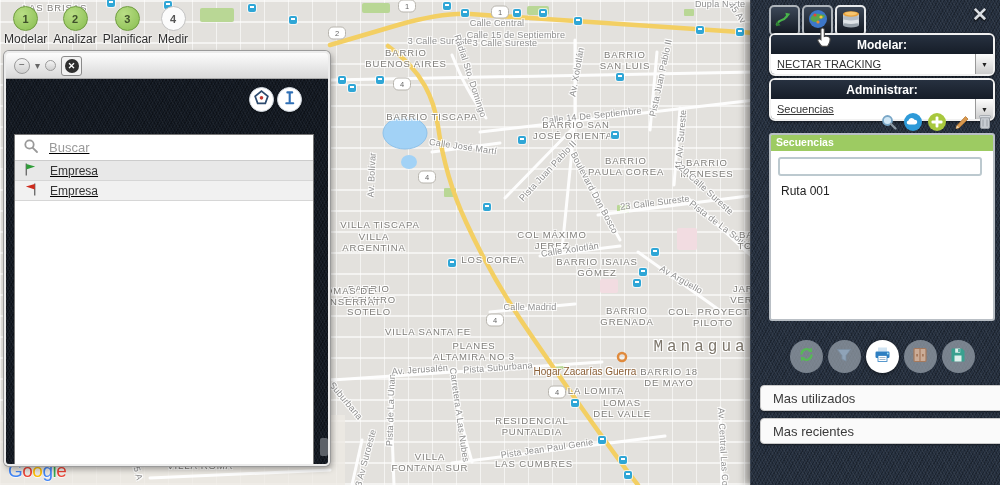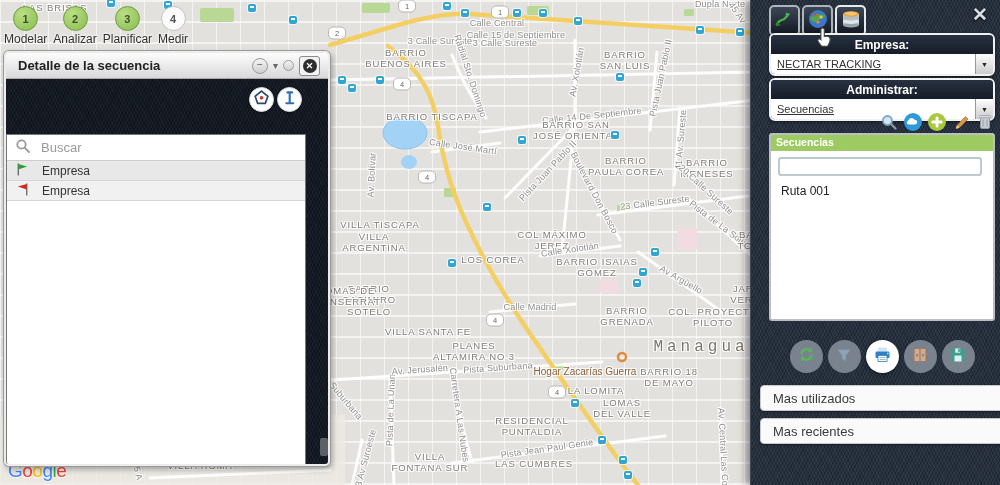--- a/index.html
+++ b/index.html
@@ -57,22 +57,22 @@
     border:1px solid #9a9a9a;color:#555;font-size:10px;line-height:12px;text-align:center;cursor:pointer;}
   .wc-btn.dot{width:9px;height:9px;}
   .wc-close-box{width:19px;height:18px;border:1px solid #8a8a8a;border-radius:3px;background:#f2f2f2;
     display:flex;align-items:center;justify-content:center;cursor:pointer;}
   .wc-close{width:14px;height:14px;border-radius:50%;background:#2e2e2e;color:#fff;font-size:9px;
     line-height:14px;text-align:center;font-weight:700;}
   #seq-body{position:absolute;inset:26px 0 0 0;}
   .round-tool{position:absolute;width:23px;height:23px;border-radius:50%;background:#fff;
     border:1px solid #cfd6de;display:flex;align-items:center;justify-content:center;cursor:pointer;
     box-shadow:0 1px 2px rgba(0,0,0,.4);}
-  #seq-content{position:absolute;left:0;top:55px;width:298px;height:337px;background:#fff;
-    border:1px solid #777;}
+  #seq-content{position:absolute;left:8px;top:55px;width:298px;height:337px;background:#fff;
+    border:1px solid #777;text-decoration:underline;}
   #seq-search{display:flex;align-items:center;height:25px;border-bottom:1px solid #ccc;padding:0 8px;gap:8px;}
   #seq-search input{border:none;outline:none;flex:1;font-size:13px;color:#444;
     font-family:"Liberation Sans",sans-serif;}
   #seq-search input::placeholder{color:#9a9a9a;}
   .seq-row{display:flex;align-items:center;height:19px;border-bottom:1px solid #d6d6d6;padding-left:8px;gap:12px;
     font-size:12px;color:#333;cursor:pointer;}
   .seq-row:nth-child(1){background:#e8e8e8;}
   .seq-row:nth-child(2){background:#f1f1f1;}
   #seq-grip{position:absolute;right:0px;bottom:8px;width:8px;height:18px;background:#5c6168;border-radius:2px;}
 
@@ -370,21 +370,20 @@
         <div class="step-label">Planificar</div>
       </div>
       <div class="step">
         <div class="step-circle current">4</div>
         <div class="step-label">Medir</div>
       </div>
     </div>
 
   <div id="seq-panel">
     <div id="seq-title">
-      <span class="t">Detalle de la secuencia</span>
       <span class="wc">
         <span class="wc-btn">−</span>
         <span style="font-size:10px;color:#666;cursor:pointer;">▾</span>
         <span class="wc-btn dot"></span>
         <span class="wc-close-box">
           <span class="wc-close">✕</span>
         </span>
       </span>
     </div>
     <div id="seq-body" class="denim-dark">
@@ -466,21 +465,21 @@
             </svg></span>
         </div>
       </div>
     <div id="hand-cursor">
       <svg width="19" height="23" viewBox="0 0 20 24">
           <path d="M8 2c1 0 1.8.8 1.8 1.9v7l1.2-.2c2.6-.4 5 .6 5 3 0 3-1 5-2 6.4-.5.8-1.4 1.2-2.3 1.2H8.3c-1 0-1.9-.5-2.4-1.3l-2.6-3.8c-.6-.9-.4-2 .5-2.5.7-.4 1.6-.3 2.2.3l.2.2V3.9C6.2 2.8 7 2 8 2z" fill="#fff" stroke="#444" stroke-width="1.2"></path>
         </svg>
     </div>
 
     <div class="rp-box" style="top:33px;">
-      <div class="rp-box-head">Empresa:</div>
+      <div class="rp-box-head">Modelar:</div>
       <div class="rp-select">
         <span class="val">NECTAR TRACKING</span>
         <span class="arrow">▼</span>
       </div>
     </div>
 
     <div class="rp-box" style="top:78px;">
       <div class="rp-box-head">Administrar:</div>
       <div class="rp-select">
         <span class="val">Secuencias</span>

